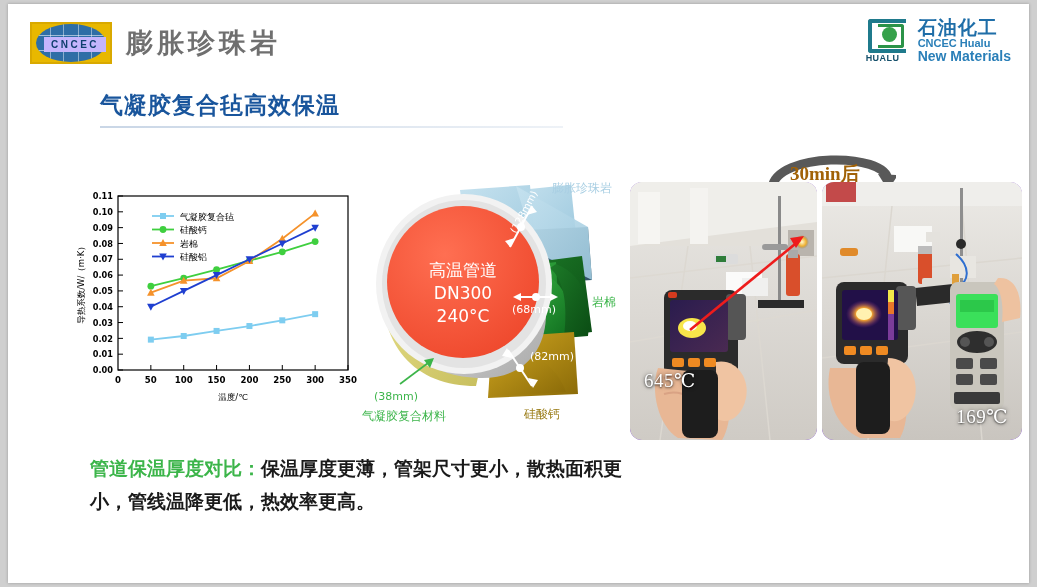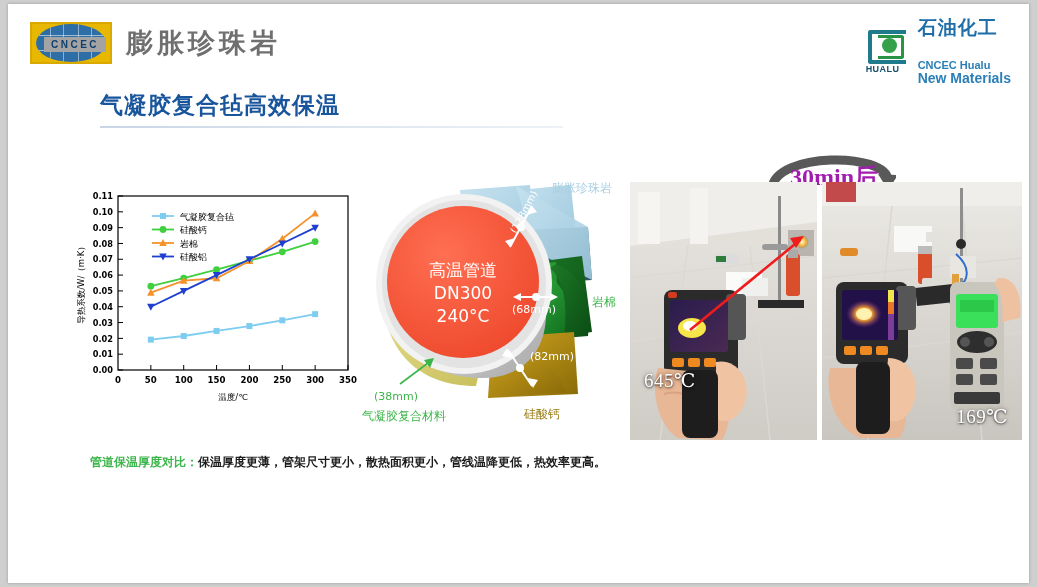--- a/index.html
+++ b/index.html
@@ -21,21 +21,21 @@
     overflow:hidden;
   }
   .cncec-globe:before, .cncec-globe:after{
     content:""; position:absolute; left:0; right:0; height:1px; background:rgba(255,255,255,.55);
   }
   .cncec-globe:before{ top:11px; }
   .cncec-globe:after{ top:26px; }
   .cncec-mer { position:absolute; top:0; bottom:0; width:1px; background:rgba(255,255,255,.45); }
   .cncec-band {
     position:absolute; left:12px; right:4px; top:13px; height:15px;
-    background:#a3a3a3; display:flex; align-items:center; justify-content:center;
+    background:#c4b5fd; display:flex; align-items:center; justify-content:center;
   }
   .cncec-band span {
     color:#0f3f6e; font-weight:bold; font-size:10px; letter-spacing:2.5px;
     font-family:"Liberation Sans",sans-serif; line-height:1;
   }
   .hdr-cn {
     font-size:27px; font-weight:bold; color:#6f6f6f; letter-spacing:4px;
     font-family:"DejaVu Sans","Liberation Sans",sans-serif;
   }
 
@@ -53,21 +53,21 @@
     position:absolute; left:16px; top:8px; width:15px; height:15px; border-radius:50%;
     background:#36a14b;
   }
   .hualu-word {
     position:absolute; left:0; bottom:0; font-size:9px; font-weight:bold; color:#15506b;
     letter-spacing:.5px;
   }
   .hualu-text { line-height:1.05; }
   .hualu-cn { font-size:19px; font-weight:bold; color:#1f6ea8; letter-spacing:1px;
     font-family:"DejaVu Sans","Liberation Sans",sans-serif; }
-  .hualu-en1 { font-size:11px; font-weight:bold; color:#2a7fb8;margin-top:22px; }
+  .hualu-en1 { font-size:11px; font-weight:bold; color:#2a7fb8; }
   .hualu-en2 { font-size:14px; font-weight:bold; color:#2a7fb8; }
 
   
   .title {
     position:absolute; left:92px; top:86px;
     font-size:23px; font-weight:bold; color:#19559c; letter-spacing:1px;
     font-family:"DejaVu Sans","Liberation Sans",sans-serif;
   }
   .title-rule {
     position:absolute; left:92px; top:122px; width:463px; height:2px;
@@ -76,44 +76,44 @@
 
   
   .chart-wrap { position:absolute; left:62px; top:178px; width:290px; height:232px; background:#fff; }
   .chart-svg { display:block; }
 
   
   .diagram { position:absolute; left:352px; top:168px; width:268px; height:252px; }
 
   
   .photos { position:absolute; left:622px; top:178px; width:392px; height:258px; display:flex; gap:5px; }
-  .photo { position:relative; overflow:hidden; background:#6d28d9; }
+  .photo { position:relative; overflow:hidden; background:#6d28d9;border-radius:12px; }
   .photo.a { width:187px; height:258px; }
   .photo.b { width:200px; height:258px; }
   .temp-label {
     position:absolute; color:#fff; font-size:19px;
     font-family:"Liberation Serif","DejaVu Serif",serif;
     text-shadow:0 0 4px rgba(0,0,0,.55), 0 1px 2px rgba(0,0,0,.6);
     letter-spacing:.5px;
   }
   .temp-a { left:14px; bottom:48px; }
   .temp-b { right:14px; bottom:12px; }
 
   .arrow30 { position:absolute; left:758px; top:140px; width:130px; height:48px; }
   .arrow30-text {
     position:absolute; left:782px; top:157px;
-    font-size:24px; font-weight:bold; color:#a21caf;
+    font-size:19px; font-weight:bold; color:#a16207;
     font-family:"Liberation Serif","DejaVu Serif",serif;
     letter-spacing:0px;
   }
 
   
   .caption {
     position:absolute; left:82px; top:448px; width:540px;
-    font-size:12px; font-weight:bold; line-height:1.75; color:#1a1a1a;
+    font-size:19px; font-weight:bold; line-height:1.75; color:#1a1a1a;
     font-family:"DejaVu Sans","Liberation Sans",sans-serif;
   }
   .caption .hl { color:#3cb54a; }
 </style>
 </head>
 <body>
 
 <div class="slide">
 
   <div class="hdr-left">

